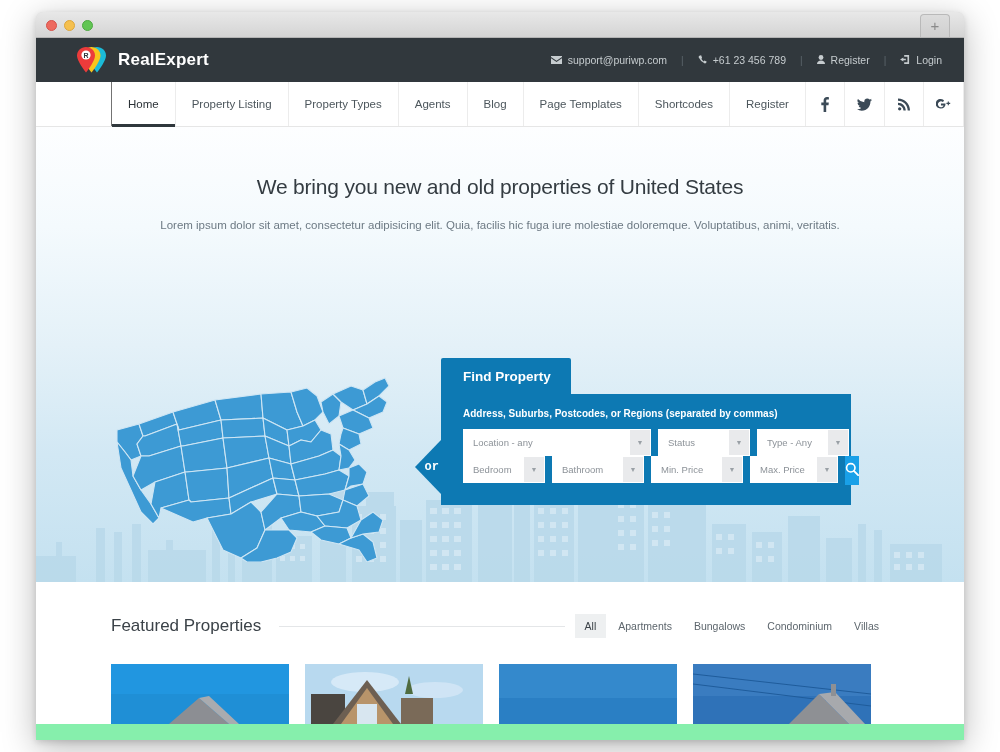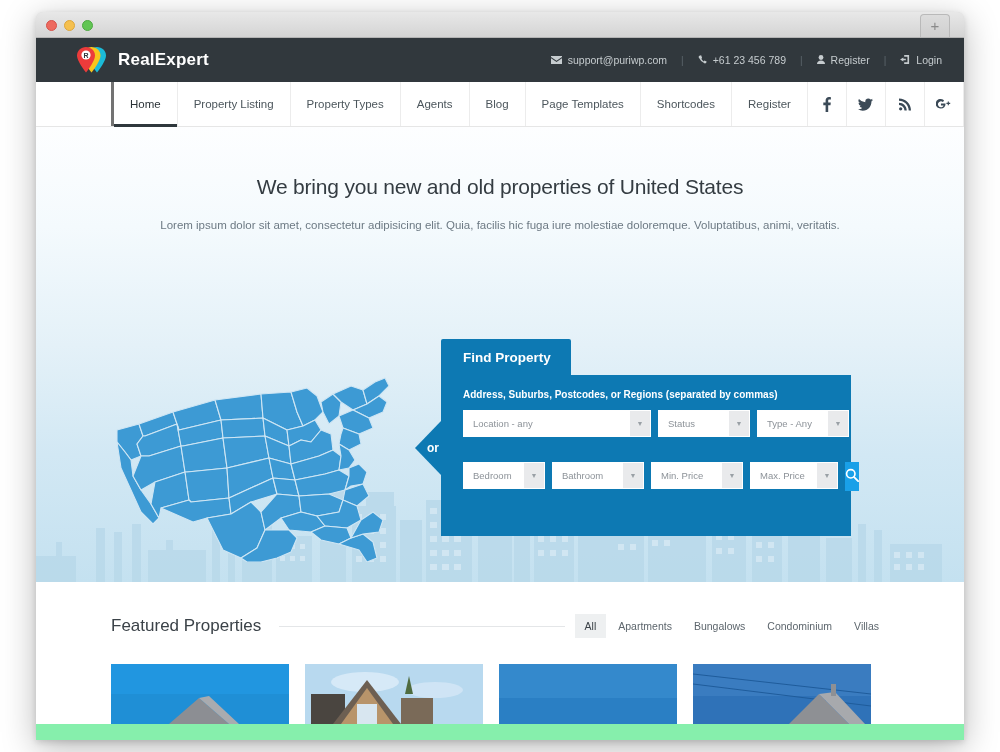--- a/index.html
+++ b/index.html
@@ -54,21 +54,21 @@
   
   .mainnav{
     height:45px; background:#fff; border-bottom:1px solid #e6e6e6;
     display:flex; align-items:stretch; padding-left:75px;
   }
   .nav-item{
     display:flex; align-items:center; padding:0 16px; font-size:11.5px;
     color:#4c565c; border-right:1px solid #ececec; position:relative;
     white-space:nowrap;
   }
-  .nav-item:first-child{ border-left:3px solid #737373;text-align:center; }
+  .nav-item:first-child{ border-left:1px solid #737373;text-align:center; }
   .nav-item.active{ color:#2b3237; }
   .nav-item.active:after{
     content:""; position:absolute; left:0; right:0; bottom:-1px; height:3px; background:#2f373c;
   }
   .nav-social{
     display:flex; align-items:center; justify-content:center; width:40px;
     border-right:1px solid #ececec; color:#3c4a57;
   }
   .nav-social:first-of-type{ margin-left:0; }
 
@@ -82,40 +82,40 @@
     text-align:center; font-size:21px; color:#343c42; font-weight:normal;
     padding-top:48px; letter-spacing:-.2px;
   }
   .hero-sub{
     text-align:center; font-size:11.5px; color:#6d7a84; margin-top:20px;
   }
 
   .map-wrap{ position:absolute; left:75px; top:245px; width:320px; height:190px; }
 
   
-  .panel{ position:absolute; left:405px; top:212px; width:410px; }
+  .panel{ position:absolute; left:405px; top:231px; width:410px; }
   .panel-tab{
     display:inline-block; background:#0d79b3; color:#fff; font-size:13.5px;
     font-weight:bold; padding:11px 20px 10px 22px; border-radius:2px 2px 0 0;
   }
   .panel-body{ background:#0d79b3; padding:14px 16px 20px 22px; position:relative; }
   .panel-label{ color:#fff; font-size:10px; font-weight:bold; margin-bottom:10px; }
   .or-badge{
     position:absolute; left:-26px; top:46px; width:26px; height:54px;
     color:#fff; font-size:12px; font-weight:bold;
     display:flex; align-items:center; justify-content:flex-end; padding-right:2px;
   }
   .or-badge:before{
     content:""; position:absolute; left:0; top:0; width:26px; height:54px;
     background:#0d79b3; clip-path:polygon(100% 0, 100% 100%, 0 50%);
     z-index:0;
   }
-  .or-badge span{ position:relative; z-index:1; }
-
-  .row{ display:flex; gap:7px; margin-bottom:25px; }
+  .or-badge span{ position:relative; z-index:1;font-family:Liberation Mono, monospace; }
+
+  .row{ display:flex; gap:7px; margin-bottom:0; }
   .field{
     background:#fff; height:27px; display:flex; align-items:center;
     border:1px solid #fff; position:relative; flex:0 0 auto;
   }
   .field .ph{ font-size:9.5px; color:#8c9298; padding:0 9px; white-space:nowrap; overflow:hidden; }
   .caret{
     width:20px; height:25px; background:#e9eaec; margin-left:auto;
     display:flex; align-items:center; justify-content:center; color:#9aa0a6; font-size:7px;
   }
   .searchbtn{

